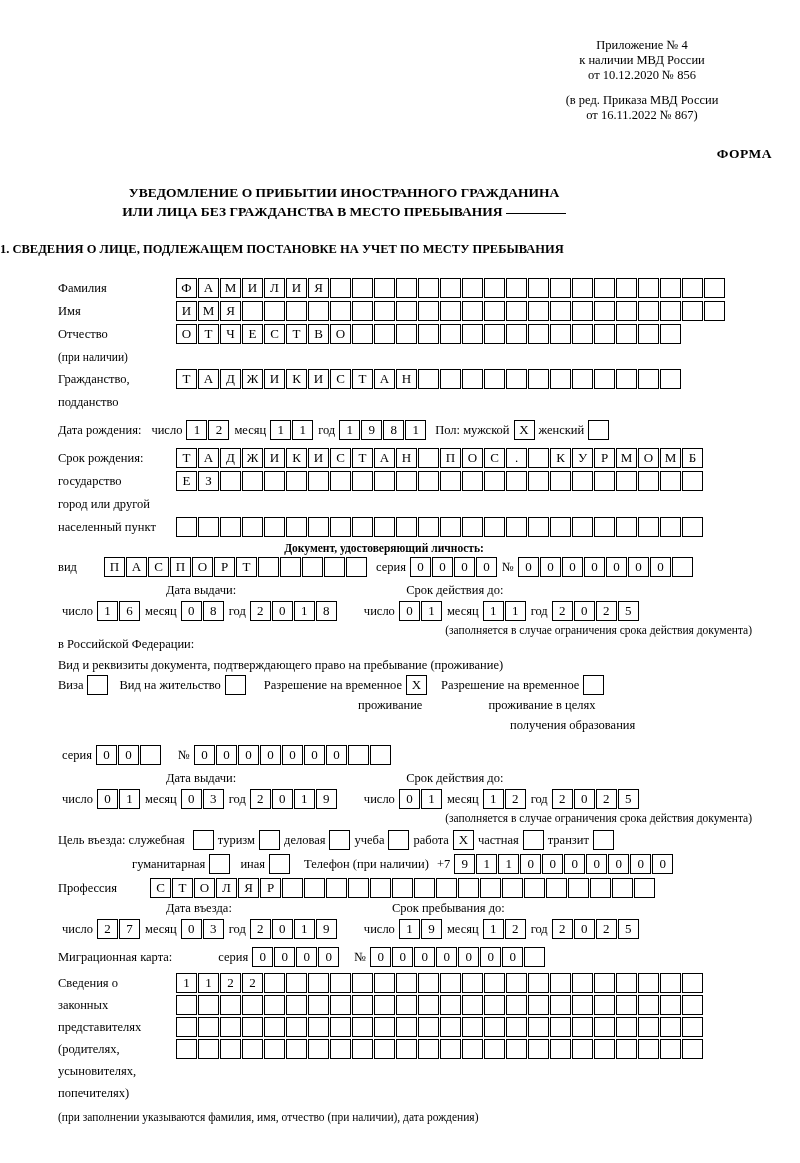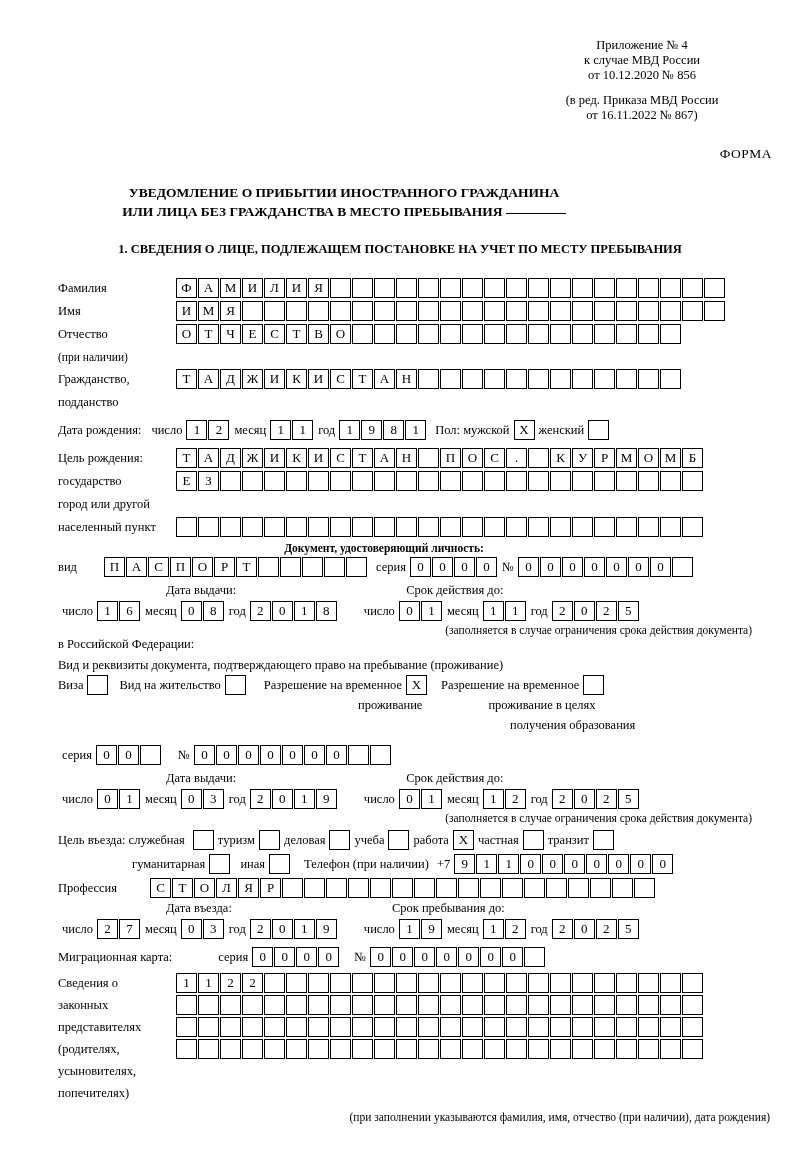--- a/index.html
+++ b/index.html
@@ -29,21 +29,21 @@
     font-size: 12.5px;
     line-height: 15px;
     text-align: center;
   }
   .hdr .line2 { margin-top: 0; }
   .hdr .grp2 { margin-top: 10px; }
   .forma {
     position: absolute;
     top: 146px;
     right: 28px;
-    font-weight: normal;
+    font-weight: bold;
     font-size: 13.5px;
     letter-spacing: 0.5px;
   }
   .title {
     position: absolute;
     top: 183px;
     left: 0;
     width: 688px;
     text-align: center;
     font-weight: bold;
@@ -54,21 +54,21 @@
     display: inline-block;
     width: 60px;
     border-bottom: 1px solid #000;
     vertical-align: 2px;
   }
   .section1 {
     position: absolute;
     top: 242px;
     left: 0;
     width: 800px;
-    text-align: center;
+    text-align: left;
     font-weight: bold;
     font-size: 12.5px;
   }
   .body {
     position: absolute;
     top: 278px;
     left: 58px;
     width: 712px;
     font-size: 12.5px;
   }
@@ -125,35 +125,35 @@
   }
   .doc-title {
     font-weight: bold;
     font-size: 11.5px;
     text-align: center;
     margin: 5px 0 3px 0;
   }
   .mt6 { margin-top: 6px; }
   .footer-note {
     font-size: 11.5px;
-    text-align: right;
+    text-align: left;
     margin-top: 8px;
   }
   .multi-rows .row { margin-bottom: 2px; }
   .lab-block { width: 118px; font-size: 12.5px; line-height: 16px; }
   .purpose-lbl { font-size: 12.5px; white-space: nowrap; }
 </style>
 </head>
 <body>
 
 <div class="page">
 
   <div class="hdr">
     <div>Приложение № 4</div>
-    <div class="line2">к случае МВД России</div>
+    <div class="line2">к наличии МВД России</div>
     <div>от 10.12.2020 № 856</div>
     <div class="grp2">(в ред. Приказа МВД России</div>
     <div>от 16.11.2022 № 867)</div>
   </div>
 
   <div class="forma">ФОРМА</div>
 
   <div class="title">
     <div>УВЕДОМЛЕНИЕ О ПРИБЫТИИ ИНОСТРАННОГО ГРАЖДАНИНА</div>
     <div><span>ИЛИ ЛИЦА БЕЗ ГРАЖДАНСТВА В МЕСТО ПРЕБЫВАНИЯ</span> <span class="ul"></span></div>
@@ -308,21 +308,21 @@
           <div class="c">8</div>
           <div class="c">1</div>
         </span>
       <span class="txt" style="margin-left:8px">Пол: мужской</span>
       <span class="box">X</span>
       <span class="txt">женский</span>
       <span class="box"></span>
     </div>
 
     <div class="row">
-      <div class="lab-block">Цель рождения:</div>
+      <div class="lab-block">Срок рождения:</div>
       <div class="cells" id="bp-row1">
           <div class="c">Т</div>
           <div class="c">А</div>
           <div class="c">Д</div>
           <div class="c">Ж</div>
           <div class="c">И</div>
           <div class="c">К</div>
           <div class="c">И</div>
           <div class="c">С</div>
           <div class="c">Т</div>

